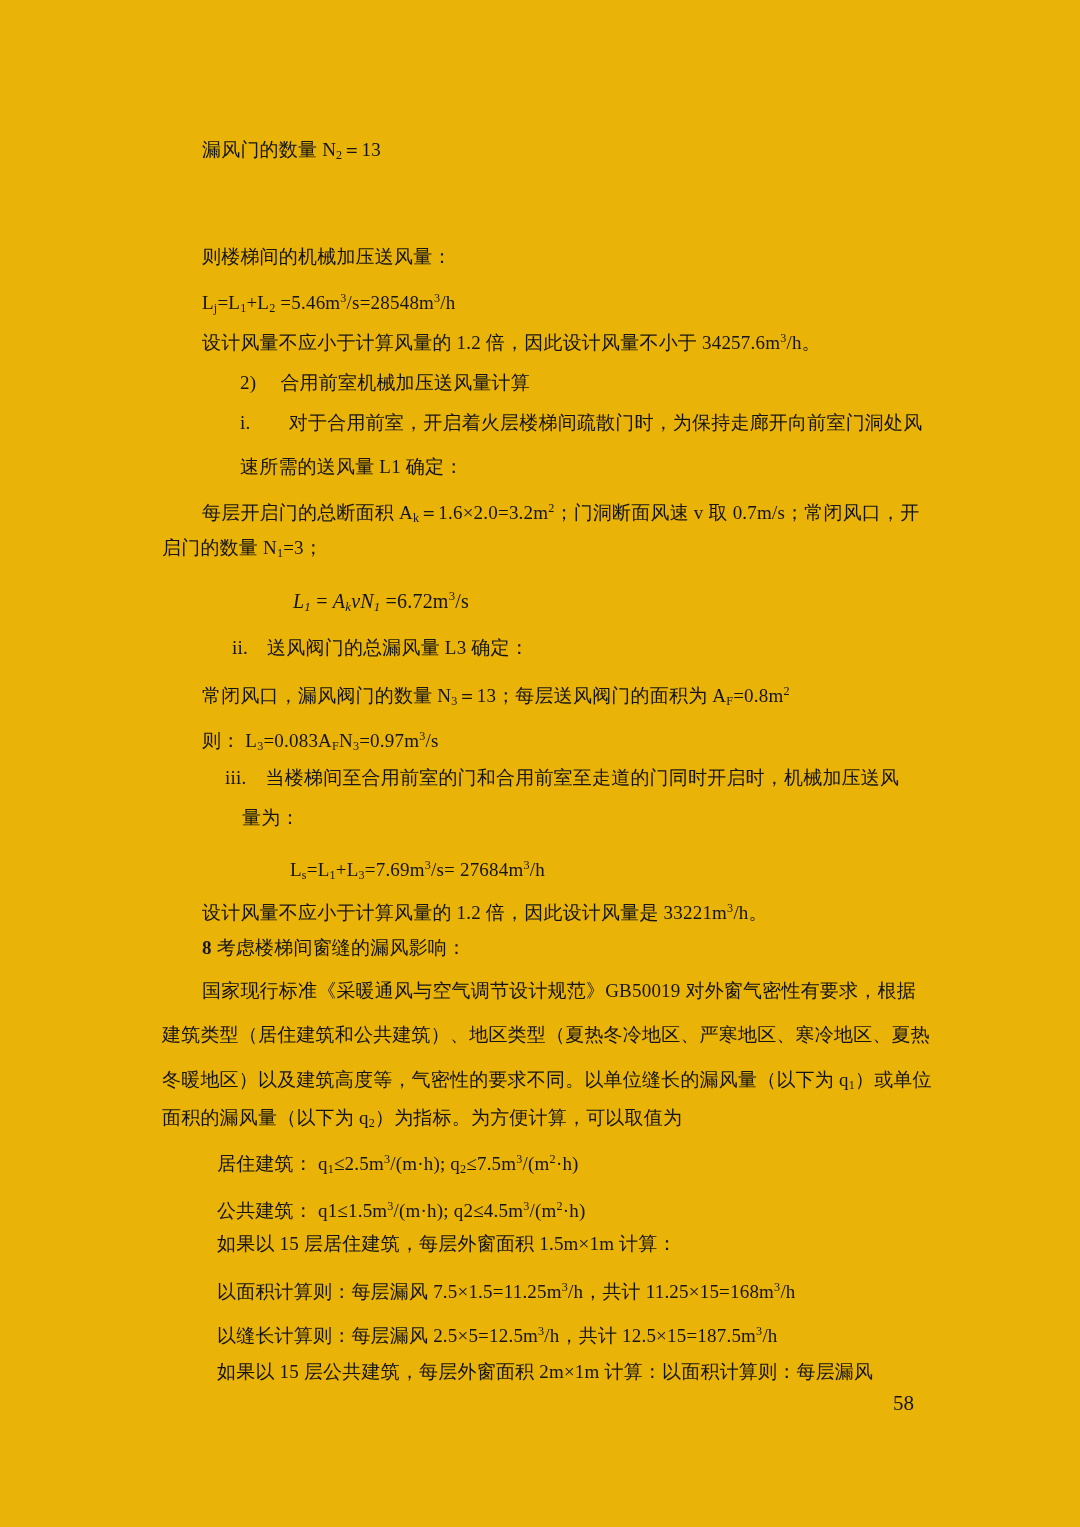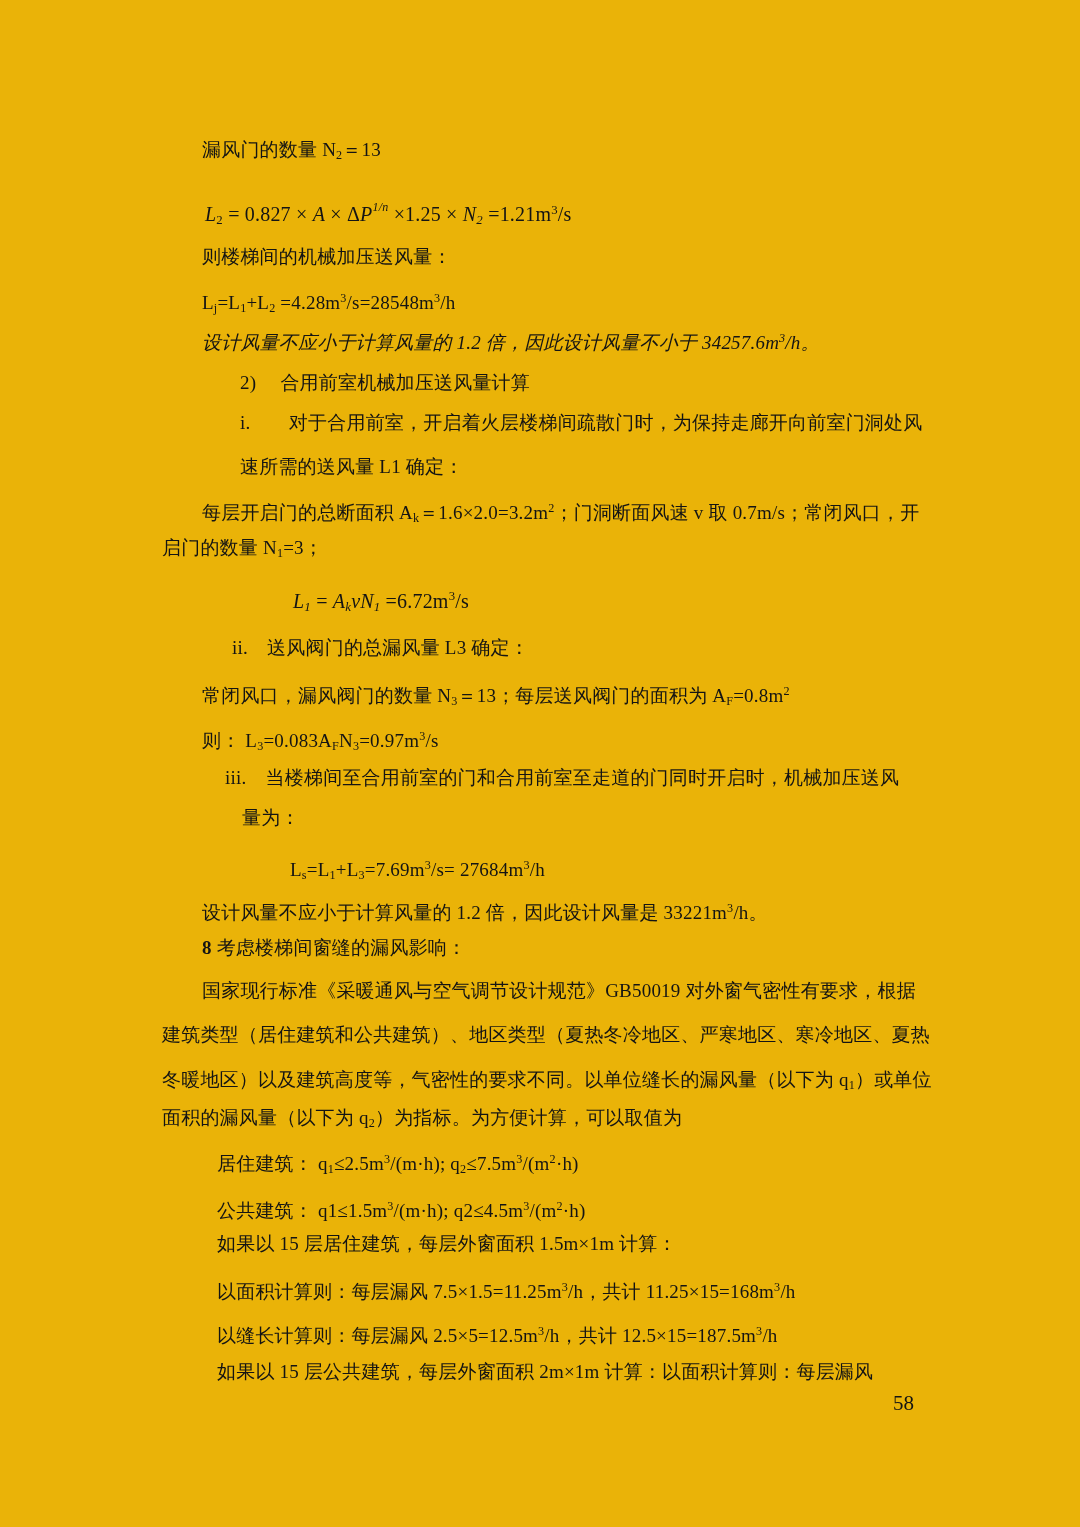--- a/index.html
+++ b/index.html
@@ -32,24 +32,23 @@
     right:166px;top:1390px;
     font-size:21px;line-height:26px;
   }
 </style>
 </head>
 <body>
 
 <div class="page">
   <div class="content">
       <div class="line" style="top: 137px; padding-left: 40px;"><span>漏风门的数量 N</span><span class="sub">2</span><span>＝13</span></div>
-      <div class="line formula" style="top: 194px; padding-left: 43px;"><span class="i">L</span><span class="sub">2</span><span> = 0.827 × </span><span class="i">A</span><span> × Δ</span><span class="i">P</span><span class="isup">1/n</span><span> ×1.25 × </span><span class="i">N</span><span class="isub">2</span><span> =1.21m</span><span class="sup">3</span><span>/s</span></div>
       <div class="line" style="top: 244px; padding-left: 40px;"><span>则楼梯间的机械加压送风量：</span></div>
-      <div class="line" style="top: 285px; padding-left: 40px;"><span>L</span><span class="sub">j</span><span>=L</span><span class="sub">1</span><span>+L</span><span class="sub">2</span><span> =4.28m</span><span class="sup">3</span><span>/s=28548m</span><span class="sup">3</span><span>/h</span></div>
-      <div class="line" style="top: 325px; padding-left: 40px; font-style: italic;"><span>设计风量不应小于计算风量的 1.2 倍，因此设计风量不小于 34257.6m</span><span class="sup">3</span><span>/h。</span></div>
+      <div class="line" style="top: 285px; padding-left: 40px;"><span>L</span><span class="sub">j</span><span>=L</span><span class="sub">1</span><span>+L</span><span class="sub">2</span><span> =5.46m</span><span class="sup">3</span><span>/s=28548m</span><span class="sup">3</span><span>/h</span></div>
+      <div class="line" style="top: 325px; padding-left: 40px;"><span>设计风量不应小于计算风量的 1.2 倍，因此设计风量不小于 34257.6m</span><span class="sup">3</span><span>/h。</span></div>
       <div class="line" style="top: 370px; padding-left: 78px;"><span>2)　 合用前室机械加压送风量计算</span></div>
       <div class="line" style="top: 410px; padding-left: 78px;"><span>i.　　对于合用前室，开启着火层楼梯间疏散门时，为保持走廊开向前室门洞处风</span></div>
       <div class="line" style="top: 454px; padding-left: 78px;"><span>速所需的送风量 L1 确定：</span></div>
       <div class="line" style="top: 495px; padding-left: 40px;"><span>每层开启门的总断面积 A</span><span class="sub">k</span><span>＝1.6×2.0=3.2m</span><span class="sup">2</span><span>；门洞断面风速 v 取 0.7m/s；常闭风口，开</span></div>
       <div class="line" style="top: 535px; padding-left: 0px;"><span>启门的数量 N</span><span class="sub">1</span><span>=3；</span></div>
       <div class="line formula" style="top: 583px; padding-left: 131px;"><span class="i">L</span><span class="isub">1</span><span> = </span><span class="i">A</span><span class="isub">k</span><span class="i">v</span><span class="i">N</span><span class="isub">1</span><span> =6.72m</span><span class="sup">3</span><span>/s</span></div>
       <div class="line" style="top: 635px; padding-left: 70px;"><span>ii.　送风阀门的总漏风量 L3 确定：</span></div>
       <div class="line" style="top: 678px; padding-left: 40px;"><span>常闭风口，漏风阀门的数量 N</span><span class="sub">3</span><span>＝13；每层送风阀门的面积为 A</span><span class="sub">F</span><span>=0.8m</span><span class="sup">2</span></div>
       <div class="line" style="top: 723px; padding-left: 40px;"><span>则： L</span><span class="sub">3</span><span>=0.083A</span><span class="sub">F</span><span>N</span><span class="sub">3</span><span>=0.97m</span><span class="sup">3</span><span>/s</span></div>
       <div class="line" style="top: 765px; padding-left: 63px;"><span>iii.　当楼梯间至合用前室的门和合用前室至走道的门同时开启时，机械加压送风</span></div>

